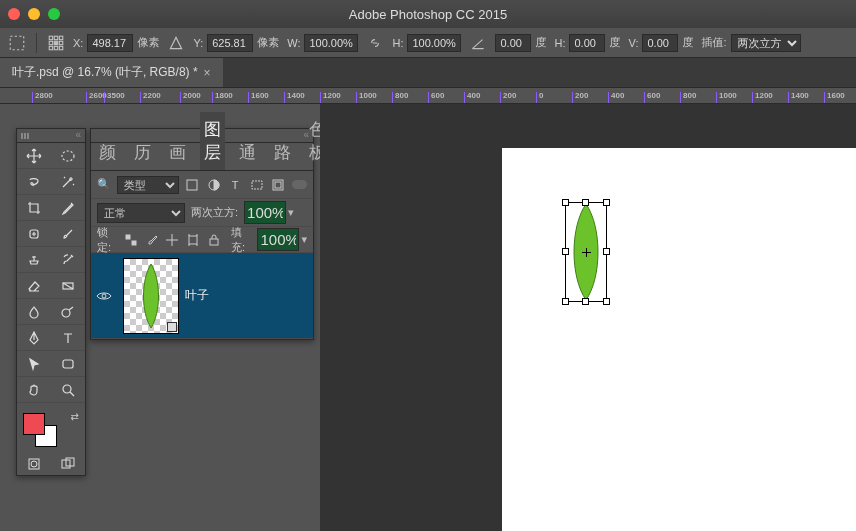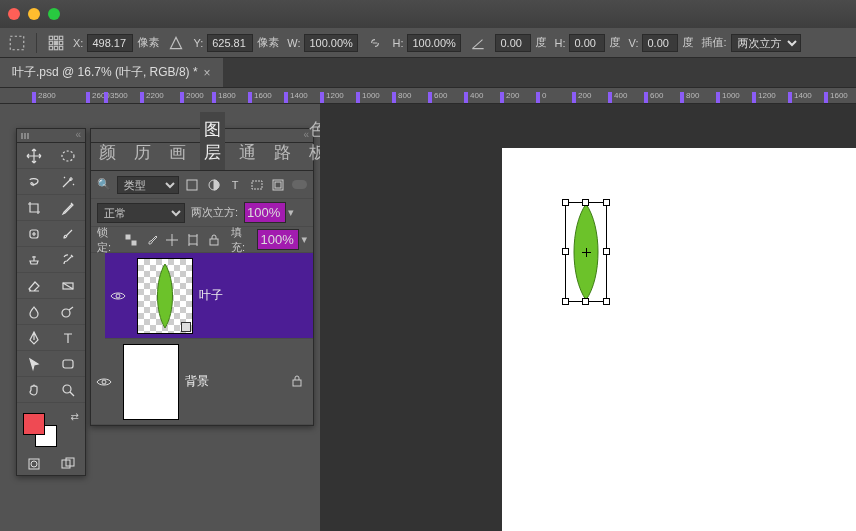--- a/index.html
+++ b/index.html
@@ -20,21 +20,21 @@
 .optbar select { background: #3a3a3a; border: 1px solid #2a2a2a; color: #ddd; font-size: 11px; padding: 1px 2px; }
 .optbar .ico svg { stroke: #ccc; fill: none; stroke-width: 1; }
 
 
 .doctabs { height: 30px; background: #3a3a3a; border-bottom: 1px solid #2a2a2a; display: flex; align-items: flex-end; }
 .doctab { height: 100%; padding: 0 12px; background: #535353; color: #ddd; font-size: 12px; display: flex; align-items: center; gap: 6px; }
 .doctab .close { color: #bbb; cursor: pointer; }
 
 
 .ruler { height: 16px; background: #535353; border-bottom: 1px solid #2a2a2a; position: relative; color: #bbb; font-size: 8px; overflow: hidden; }
-.ruler .tick { position: absolute; top: 4px; border-left: 4px solid #8b5cf6; height: 12px; padding-left: 2px; line-height: 8px; }
+.ruler .tick { position: absolute; top: 4px; border-left: 1px solid #8b5cf6; height: 12px; padding-left: 2px; line-height: 8px; font-weight: bold; }
 
 
 .main { position: absolute; left: 0; top: 104px; right: 0; bottom: 0; }
 
 
 .toolbox { position: absolute; left: 16px; top: 24px; width: 70px; background: #535353; border: 1px solid #2a2a2a; box-shadow: 0 2px 6px rgba(0,0,0,.4); }
 .toolbox .hdr { height: 14px; display: flex; justify-content: space-between; padding: 0 4px; border-bottom: 1px solid #2a2a2a; }
 .toolbox .hdr span { color: #888; font-size: 10px; }
 .toolbox .grip { display:flex; gap:1px; align-items:center; }
 .toolbox .grip i { width:2px;height:6px;background:#888;display:inline-block;}
@@ -58,27 +58,27 @@
 .tabs .tab.active { background: #454545; color: #eee; }
 .tabs .menu { margin-left: auto; color: #bbb; font-size: 14px; padding: 0 6px; }
 .filterrow { height: 28px; display: flex; align-items: center; gap: 6px; padding: 0 6px; border-bottom: 1px solid #4a4a4a; }
 .filterrow select { background:#3a3a3a;border:1px solid #2a2a2a;color:#ccc;font-size:11px;padding:1px 2px; flex:0 0 62px;}
 .filterrow .fi { width:18px;height:18px;display:flex;align-items:center;justify-content:center;color:#ccc;font-size:11px;}
 .filterrow .fi svg{width:14px;height:14px;stroke:#ccc;fill:none;stroke-width:1;}
 .filterrow .fi.pill{width:18px;background:#666;border-radius:8px;height:9px;}
 .blendrow{height:28px;display:flex;align-items:center;gap:6px;padding:0 6px;border-bottom:1px solid #4a4a4a;color:#ccc;font-size:11px;}
 .blendrow select{background:#3a3a3a;border:1px solid #2a2a2a;color:#ccc;font-size:11px;padding:2px;flex:0 0 88px;}
 .pct{display:flex;align-items:center;gap:2px;}
-.pct input{background:#a21caf;border:1px solid #2a2a2a;color:#ddd;font-size:13px;padding:2px;width:42px;}
+.pct input{background:#14532d;border:1px solid #2a2a2a;color:#ddd;font-size:15px;padding:2px;width:42px;}
 .pct .dd{color:#bbb;}
 .lockrow{height:26px;display:flex;align-items:center;gap:6px;padding:0 6px;border-bottom:1px solid #4a4a4a;color:#ccc;font-size:11px;}
 .lockrow .li svg{width:14px;height:14px;stroke:#ccc;fill:none;stroke-width:1;}
 .lockrow .li{width:18px;height:18px;display:flex;align-items:center;justify-content:center;}
 .layer{height:86px;display:flex;align-items:center;border-bottom:1px solid #4a4a4a;}
-.layer.sel{background:#4c1d95;margin-left:14px;}
+.layer.sel{background:#0c4a6e;}
 .vis{width:26px;display:flex;align-items:center;justify-content:center;}
 .vis svg{width:16px;height:12px;stroke:#ddd;fill:none;stroke-width:1;}
 .thumb{width:56px;height:76px;background:#fff;border:1px solid #000;margin:0 6px;display:flex;align-items:center;justify-content:center;position:relative;}
 .checker{background-image:linear-gradient(45deg,#ccc 25%,transparent 25%),linear-gradient(-45deg,#ccc 25%,transparent 25%),linear-gradient(45deg,transparent 75%,#ccc 75%),linear-gradient(-45deg,transparent 75%,#ccc 75%);background-size:12px 12px;background-position:0 0,0 6px,6px -6px,-6px 0;}
 .thumb-leaf svg{width:28px;height:68px;}
 .thumb .corner{position:absolute;right:1px;bottom:1px;width:10px;height:10px;border:1px solid #333;background:#ddd;}
 .lname{color:#eee;font-size:12px;}
 .layer .lock{margin-left:auto;margin-right:10px;}
 .layer .lock svg{width:12px;height:12px;stroke:#ccc;fill:none;stroke-width:1;}
 
@@ -98,20 +98,21 @@
 </style>
 </head>
 <body>
 
 <div class="titlebar">
   <div class="traffic">
     <div class="dot red"></div>
     <div class="dot yel"></div>
     <div class="dot grn"></div>
   </div>
+  <div class="title">Adobe Photoshop CC 2015</div>
 </div>
 
 <div class="optbar">
   <div class="ico">
     <svg viewBox="0 0 16 16">
         <rect x="2" y="2" width="12" height="12" stroke-dasharray="2 2"></rect>
       </svg>
   </div>
   <span class="sep"></span>
   <div class="ico">
@@ -449,34 +450,20 @@
         </div>
       <div class="thumb checker thumb-leaf">
         <svg viewBox="0 0 28 68">
             <path d="M14 2 C24 18 24 50 14 66 C4 50 4 18 14 2 Z" fill="#6cc22a" stroke="#3f7d17"></path>
           </svg>
         <div class="corner"></div>
       </div>
       <span class="lname">叶子</span>
     </div>
 
-    <div class="layer">
-      <div class="vis">
-          <svg viewBox="0 0 16 12">
-            <path d="M1 6c2-4 12-4 14 0-2 4-12 4-14 0z"></path>
-            <circle cx="8" cy="6" r="2"></circle>
-          </svg>
-        </div>
-      <div class="thumb"></div>
-      <span class="lname">背景</span>
-      <span class="lock"><svg viewBox="0 0 12 12">
-            <rect x="2" y="5" width="8" height="6"></rect>
-            <path d="M4 5V3a2 2 0 1 1 4 0v2"></path>
-          </svg></span>
-    </div>
   </div>
 
   <div class="stage">
     <div class="canvas">
 
       <div class="leaf" style="position:absolute;left:66px;top:55px;width:36px;height:98px;">
         <svg viewBox="0 0 36 98">
             <path d="M18 1 C34 24 34 74 18 97 C2 74 2 24 18 1 Z" fill="#6cc22a" stroke="#3f7d17" stroke-width="1"></path>
           </svg>
       </div>

